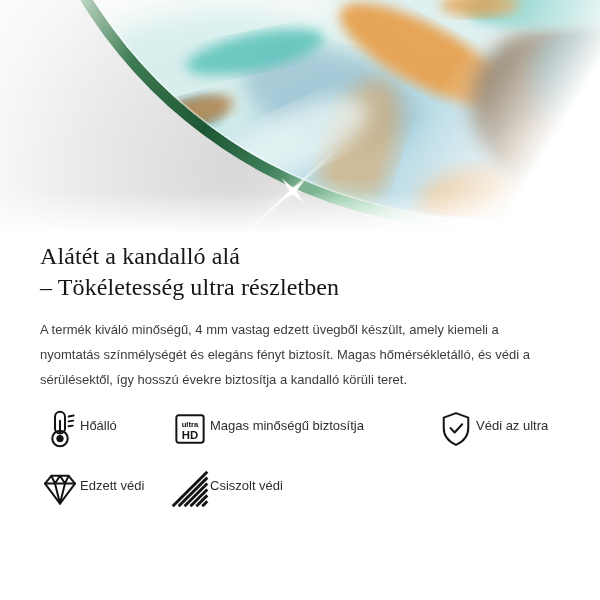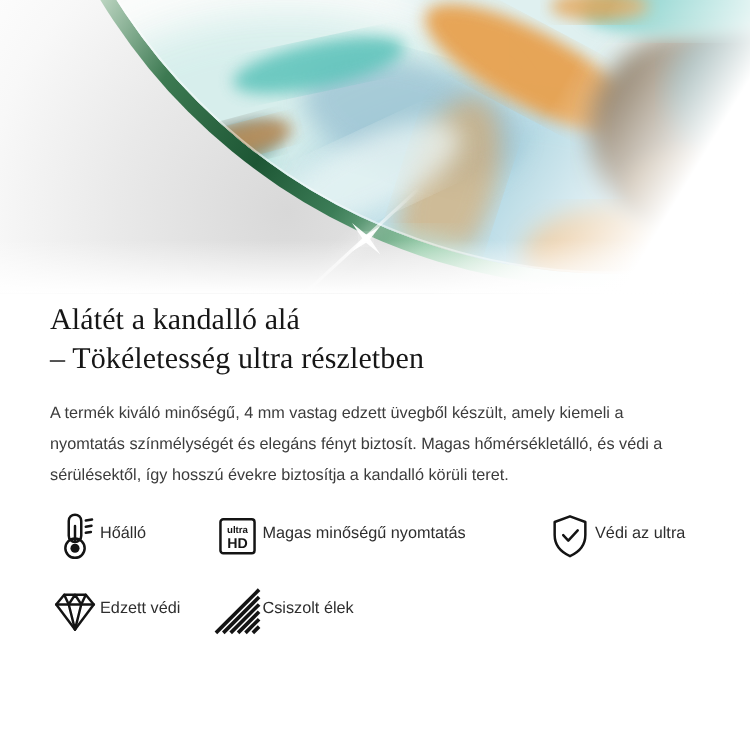--- a/index.html
+++ b/index.html
@@ -145,21 +145,21 @@
         </svg>
         <div class="flabel">Hőálló</div>
       </div>
 
       <div class="feature">
         <svg class="ficon" viewBox="0 0 44 44">
           <rect class="ik" x="7" y="7" width="30" height="30" rx="2.5" stroke-width="2.4"></rect>
           <text x="22" y="19.5" text-anchor="middle" font-size="8.5" font-weight="600" fill="#141414" font-family="Liberation Sans, sans-serif">ultra</text>
           <text x="22" y="32.5" text-anchor="middle" font-size="12.5" font-weight="700" fill="#141414" font-family="Liberation Sans, sans-serif">HD</text>
         </svg>
-        <div class="flabel">Magas minőségű nyomtatás</div>
+        <div class="flabel">Magas minőségű biztosítja</div>
       </div>
 
       <div class="feature">
         <svg class="ficon" viewBox="0 0 44 44">
           <path class="ik" d="M22 4.5 L35.5 9.5 V21 C35.5 30.5 30 36 22 39.5 C14 36 8.5 30.5 8.5 21 V9.5 Z"></path>
           <path class="ik" d="M16 21 L20.5 25.8 L28.8 16.8" stroke-width="2.4"></path>
         </svg>
         <div class="flabel">Védi az ultra</div>
       </div>
 
@@ -178,19 +178,19 @@
         <svg class="ficon" viewBox="0 0 44 44">
           <g stroke="#141414" stroke-width="3.2" stroke-linecap="butt">
             <line x1="3" y1="41" x2="41" y2="3"></line>
             <line x1="9.5" y1="41" x2="41" y2="9.5"></line>
             <line x1="16" y1="41" x2="41" y2="16"></line>
             <line x1="22.5" y1="41" x2="41" y2="22.5"></line>
             <line x1="29" y1="41" x2="41" y2="29"></line>
             <line x1="35.5" y1="41" x2="41" y2="35.5"></line>
           </g>
         </svg>
-        <div class="flabel">Csiszolt élek</div>
+        <div class="flabel">Csiszolt védi</div>
       </div>
 
 
     </div>
   </div>
 </div>
 
 </body></html>

